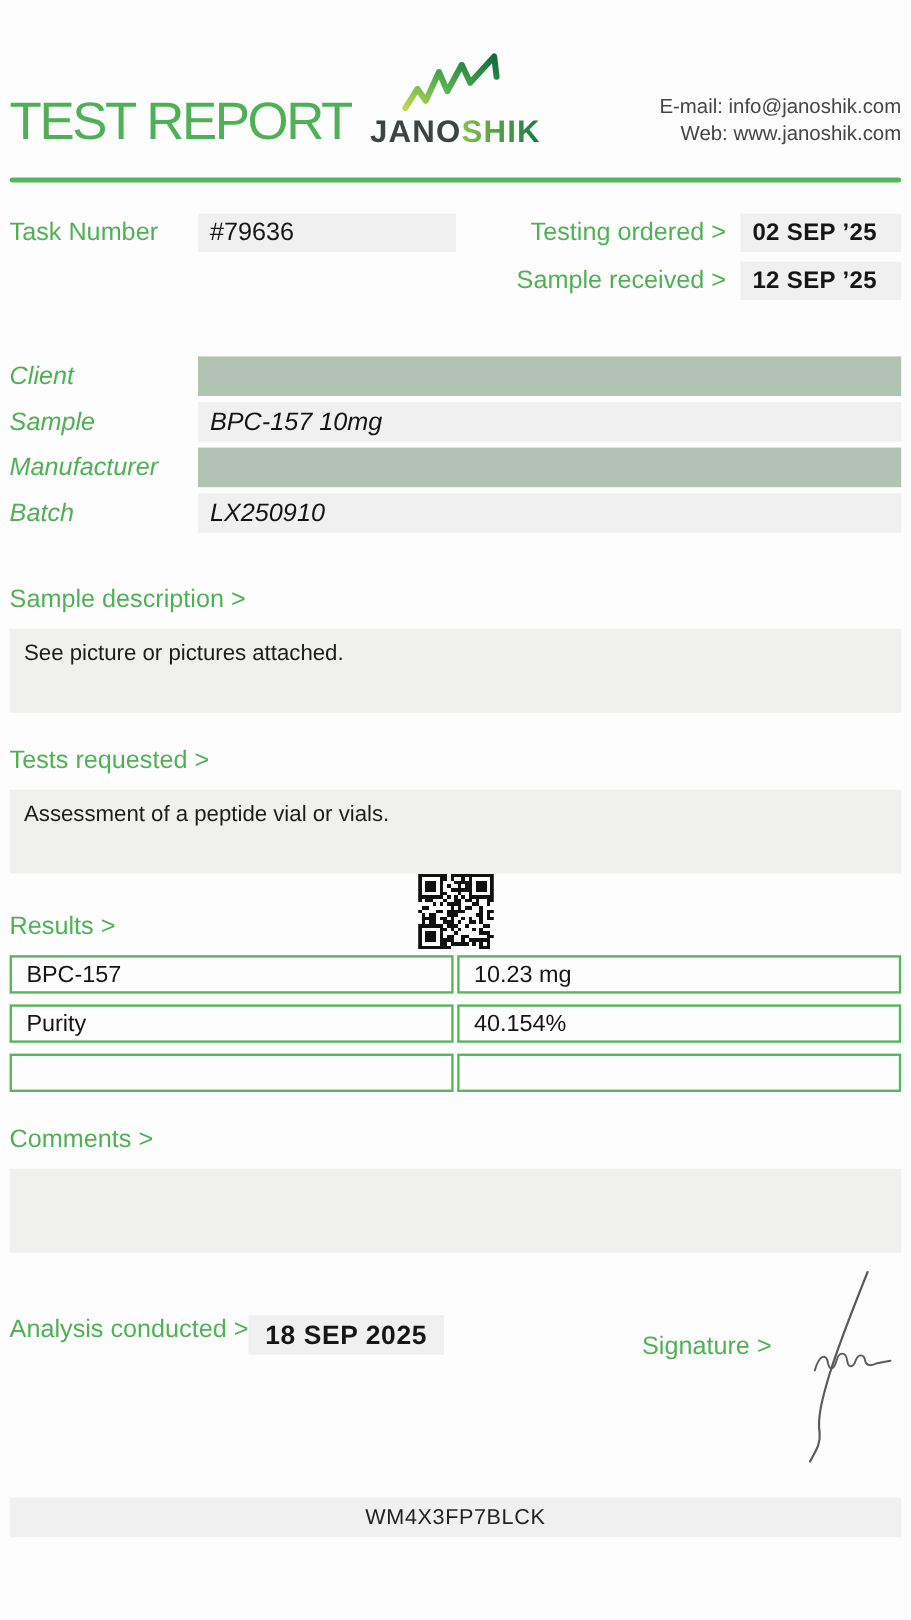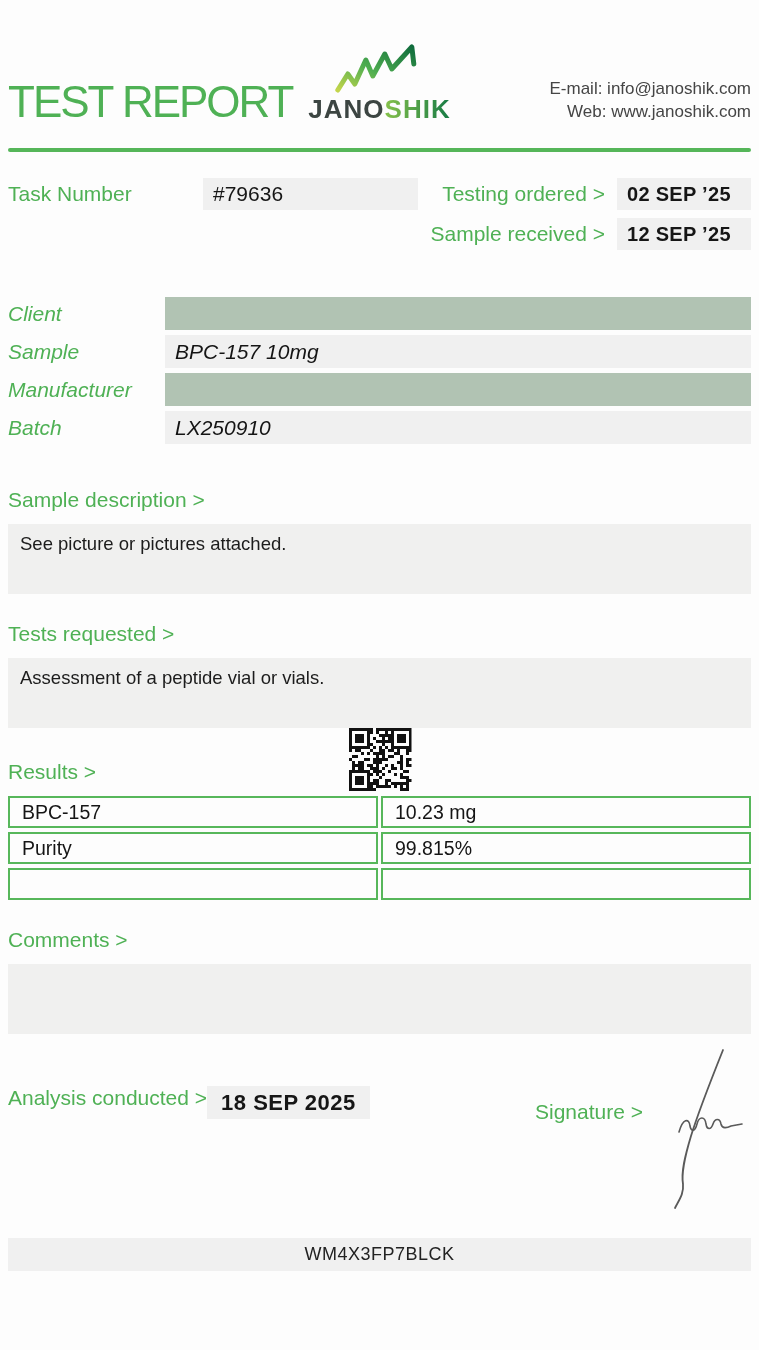--- a/index.html
+++ b/index.html
@@ -27,21 +27,21 @@
   .logo-text .jano { color:#3c4542; }
   .logo-text .shik {
     background:linear-gradient(90deg,#86c14b,#157a45);
     -webkit-background-clip:text; background-clip:text; color:transparent;
   }
   .contacts { position:absolute; right:0; top:78px; text-align:right; font-size:17px; line-height:1.35; color:#454545; }
   .divider { height:4px; background:#55b659; border-radius:2px; }
 
   
   .meta { margin-top:26px; display:flex; justify-content:space-between; align-items:flex-start; }
-  .meta-left { display:flex; align-items:center;gap:38px; }
+  .meta-left { display:flex; align-items:center; }
   .green-label { color:#4fb155; font-size:21px; white-space:nowrap; }
   .field-box {
     background:#f0f0f0; height:32px; display:flex; align-items:center;
     padding:0 10px; font-size:21px; color:#161616;
   }
   .task-label { width:157px; }
   .task-box { width:215px; }
   .meta-right { display:flex; flex-direction:column; gap:8px; align-items:flex-end; }
   .meta-right .mrow { display:flex; align-items:center; gap:12px; }
   .date-box { width:134px; font-weight:bold; font-size:20px; letter-spacing:0.3px; justify-content:flex-start; }
@@ -60,21 +60,21 @@
   .sec-box {
     margin-top:12px; height:70px; background:#f0f0ef;
     padding:9px 12px; font-size:18.5px; color:#1c1c1c;
   }
 
   
   .results-head { position:relative; height:64px; }
   .results-head .sec-label { position:absolute; left:0; bottom:8px; color:#4fb155; font-size:21px; }
   .qr { position:absolute; left:50%; top:0; transform:translateX(-50%); width:63px; height:63px; }
   .rtable { margin-top:4px; }
-  .trow { display:flex; gap:3px; margin-bottom:4px; }
+  .trow { display:flex; gap:3px; margin-bottom:9px; }
   .tcell {
     border:2px solid #57b75b; height:32px; display:flex; align-items:center;
     padding:0 12px; font-size:19.5px; background:#fdfdfd; color:#151515;
   }
   .tcell.c1 { width:370px; flex:none; }
   .tcell.c2 { flex:1; }
 
   
   .footer { position:relative; height:190px; }
   .analysis-row { position:absolute; left:0; top:52px; display:flex; align-items:flex-start; gap:0; }
@@ -410,21 +410,21 @@
         </svg></div>
   </div>
 
   <div class="rtable">
     <div class="trow">
       <div class="tcell c1">BPC-157</div>
       <div class="tcell c2">10.23 mg</div>
     </div>
     <div class="trow">
       <div class="tcell c1">Purity</div>
-      <div class="tcell c2">99.815%</div>
+      <div class="tcell c2">40.154%</div>
     </div>
     <div class="trow">
       <div class="tcell c1"></div>
       <div class="tcell c2"></div>
     </div>
   </div>
 
   <div class="sec-head tight">Comments &gt;</div>
   <div class="sec-box"></div>
 

